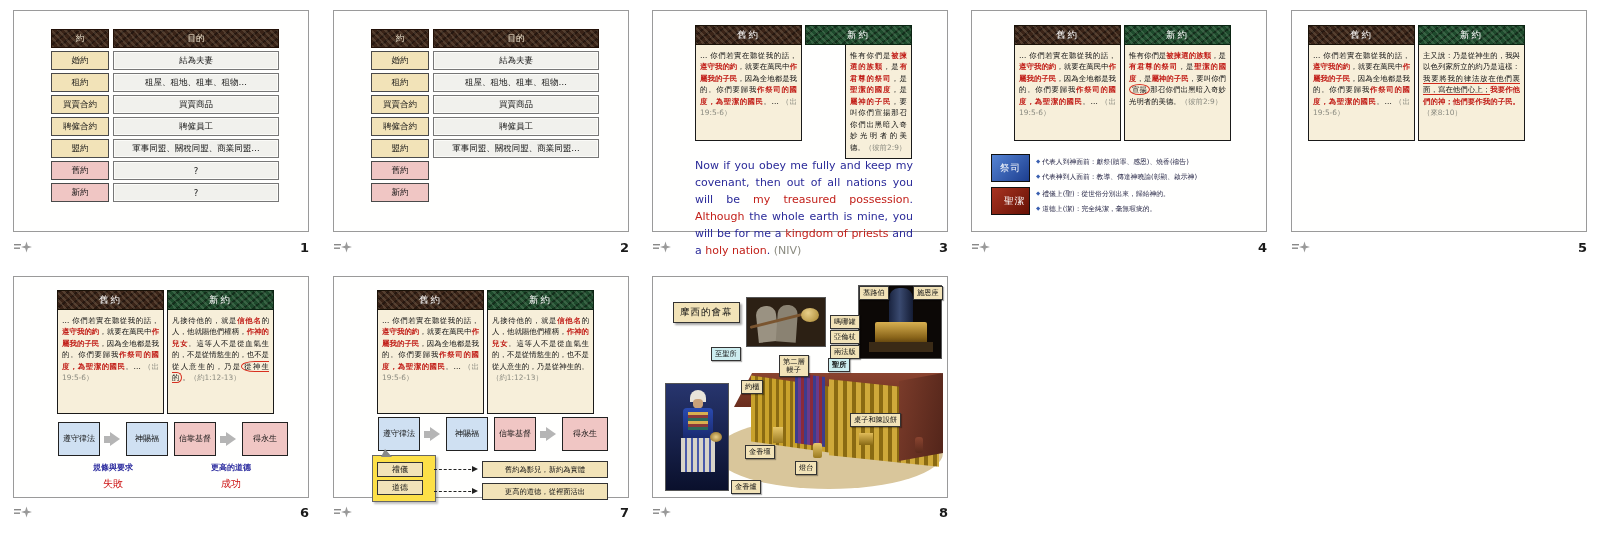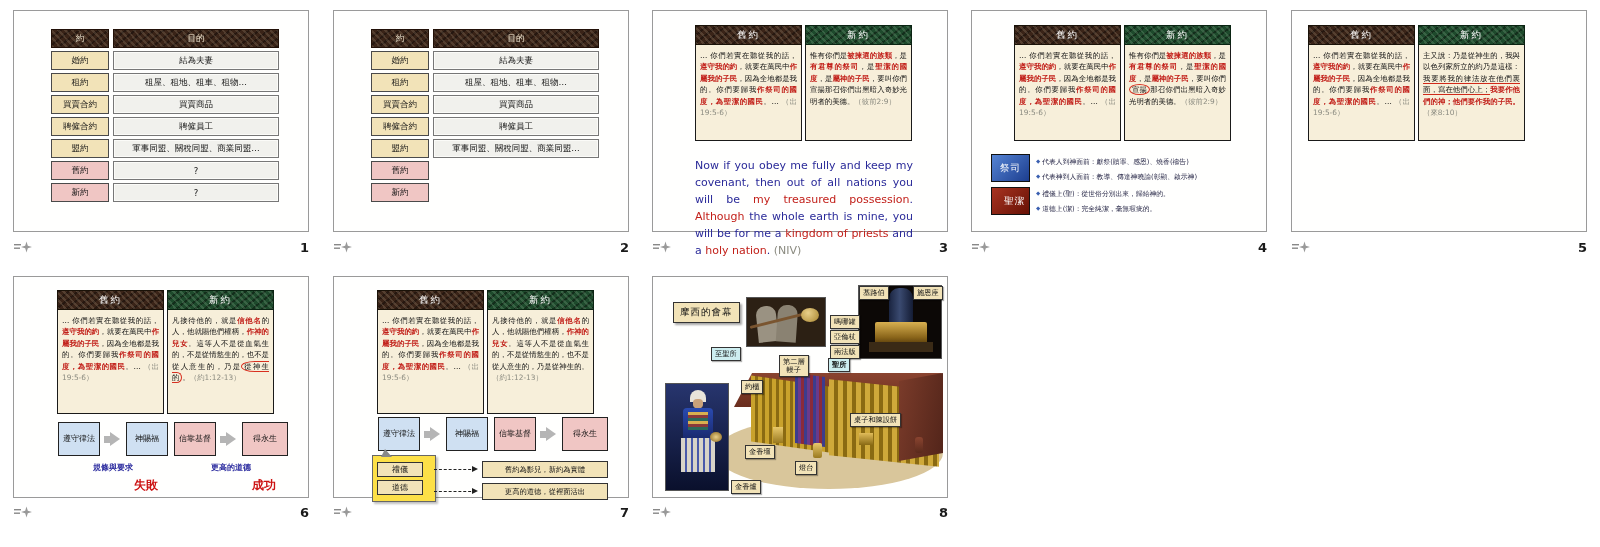--- a/index.html
+++ b/index.html
@@ -37,21 +37,21 @@
   .dholy{background:linear-gradient(135deg,#a83421,#671105);padding-left:8px;}
   .blt{position:absolute;font-size:6.8px;color:#252545;white-space:nowrap;}
   .blt .dm{color:#3a5fb0;font-size:5.5px;vertical-align:1px;margin-right:2px;}
   
   .fbox{position:absolute;height:34px;border:1.2px solid #222;box-sizing:border-box;display:flex;align-items:center;justify-content:center;text-align:center;font-size:8px;line-height:1.25;color:#111;}
   .fblue{background:#cfe0f2;}
   .fpink{background:#f0c6c4;}
   .farr{position:absolute;width:0;height:0;border-top:7px solid transparent;border-bottom:7px solid transparent;border-left:10px solid #b5b5b5;}
   .farr::before{content:"";position:absolute;left:-16px;top:-3.5px;width:7px;height:7px;background:#b5b5b5;}
   .capb{position:absolute;width:90px;text-align:center;font-size:8px;font-weight:bold;color:#2a2a9e;}
-  .capr{position:absolute;width:90px;text-align:right;font-size:12px;font-weight:bold;color:#cc1212;}
+  .capr{position:absolute;width:90px;text-align:center;font-size:10px;font-weight:normal;color:#cc1212;}
   
   .callout{position:absolute;border:1.5px solid #666;background:#fde047;box-shadow:2px 2px 2px rgba(0,0,0,.25);padding:3px 4px;}
   .callout::before{content:"";position:absolute;left:8px;top:-7px;width:0;height:0;border-left:4px solid transparent;border-right:7px solid transparent;border-bottom:8px solid #888;}
   .crow{width:46px;height:15px;background:#f2e3b8;border:1px solid #333;box-sizing:border-box;display:flex;align-items:center;justify-content:center;font-size:8px;color:#111;margin:3px 0;}
   .ctgt{position:absolute;height:17px;background:#f2e3b8;border:1px solid #333;box-sizing:border-box;display:flex;align-items:center;justify-content:center;font-size:7.3px;color:#111;padding:0 3px;white-space:nowrap;}
   .dash{position:absolute;border-top:1.3px dashed #222;}
   .dash::after{content:"";position:absolute;right:-2px;top:-4px;width:0;height:0;border-top:3.5px solid transparent;border-bottom:3.5px solid transparent;border-left:6px solid #222;}
   
   .lab{position:absolute;background:#f2e3b8;border:1px solid #333;box-sizing:border-box;font-size:7.2px;color:#111;display:flex;align-items:center;justify-content:center;padding:1px 3px;white-space:nowrap;box-shadow:1px 1px 1px rgba(0,0,0,.3);}
   .labcyan{background:#cdeef0;}
@@ -133,21 +133,21 @@
   </div>
 </div>
 
 <div class="slide" style="left:652px;top:10px;">
   <div class="cov" style="left:42px;top:14px;">
     <div class="covh hbrown">舊約</div>
     <div class="covb" style="min-height:96px;"><span class="seg-k">… 你們若實在聽從我的話，</span><span class="seg-r">遵守我的約</span><span class="seg-k">，就要在萬民中</span><span class="seg-r">作屬我的子民</span><span class="seg-k">，因為全地都是我的。你們要歸我</span><span class="seg-r">作祭司的國度，為聖潔的國民</span><span class="seg-k">。… </span><span class="seg-g">（出19:5-6）</span></div>
   </div>
   <div class="cov" style="left:152px;top:14px;">
     <div class="covh hgreen">新約</div>
-    <div class="covb" style="min-height:96px;"><span class="seg-k">惟有你們是</span><span class="seg-r">被揀選的族類</span><span class="seg-k">，是</span><span class="seg-r">有君尊的祭司</span><span class="seg-k">，是</span><span class="seg-r">聖潔的國度</span><span class="seg-k">，是</span><span class="seg-r">屬神的子民</span><span class="seg-k">，要叫你們宣揚那召你們出黑暗入奇妙光明者的美德。</span><span class="seg-g">（彼前2:9）</span></div>
+    <div class="covb" style="min-height:96px;margin-left:40px;"><span class="seg-k">惟有你們是</span><span class="seg-r">被揀選的族類</span><span class="seg-k">，是</span><span class="seg-r">有君尊的祭司</span><span class="seg-k">，是</span><span class="seg-r">聖潔的國度</span><span class="seg-k">，是</span><span class="seg-r">屬神的子民</span><span class="seg-k">，要叫你們宣揚那召你們出黑暗入奇妙光明者的美德。</span><span class="seg-g">（彼前2:9）</span></div>
   </div>
   <div class="niv" style="left:42px;top:146px;width:218px;"><span class="seg-b">Now if you obey me fully and keep my covenant, then out of all nations you will be </span><span class="seg-rb">my treasured possession</span><span class="seg-b">. </span><span class="seg-rb">Although</span><span class="seg-b"> the whole earth is mine, you will be for me a </span><span class="seg-rb">kingdom of priests</span><span class="seg-b"> and a </span><span class="seg-rb">holy nation</span><span class="seg-b">. </span><span class="seg-g">(NIV)</span></div>
 </div>
 
 <div class="slide" style="left:971px;top:10px;">
   <div class="cov" style="left:42px;top:14px;">
     <div class="covh hbrown">舊約</div>
     <div class="covb" style="min-height:96px;"><span class="seg-k">… 你們若實在聽從我的話，</span><span class="seg-r">遵守我的約</span><span class="seg-k">，就要在萬民中</span><span class="seg-r">作屬我的子民</span><span class="seg-k">，因為全地都是我的。你們要歸我</span><span class="seg-r">作祭司的國度，為聖潔的國民</span><span class="seg-k">。… </span><span class="seg-g">（出19:5-6）</span></div>
   </div>
   <div class="cov" style="left:152px;top:14px;">

